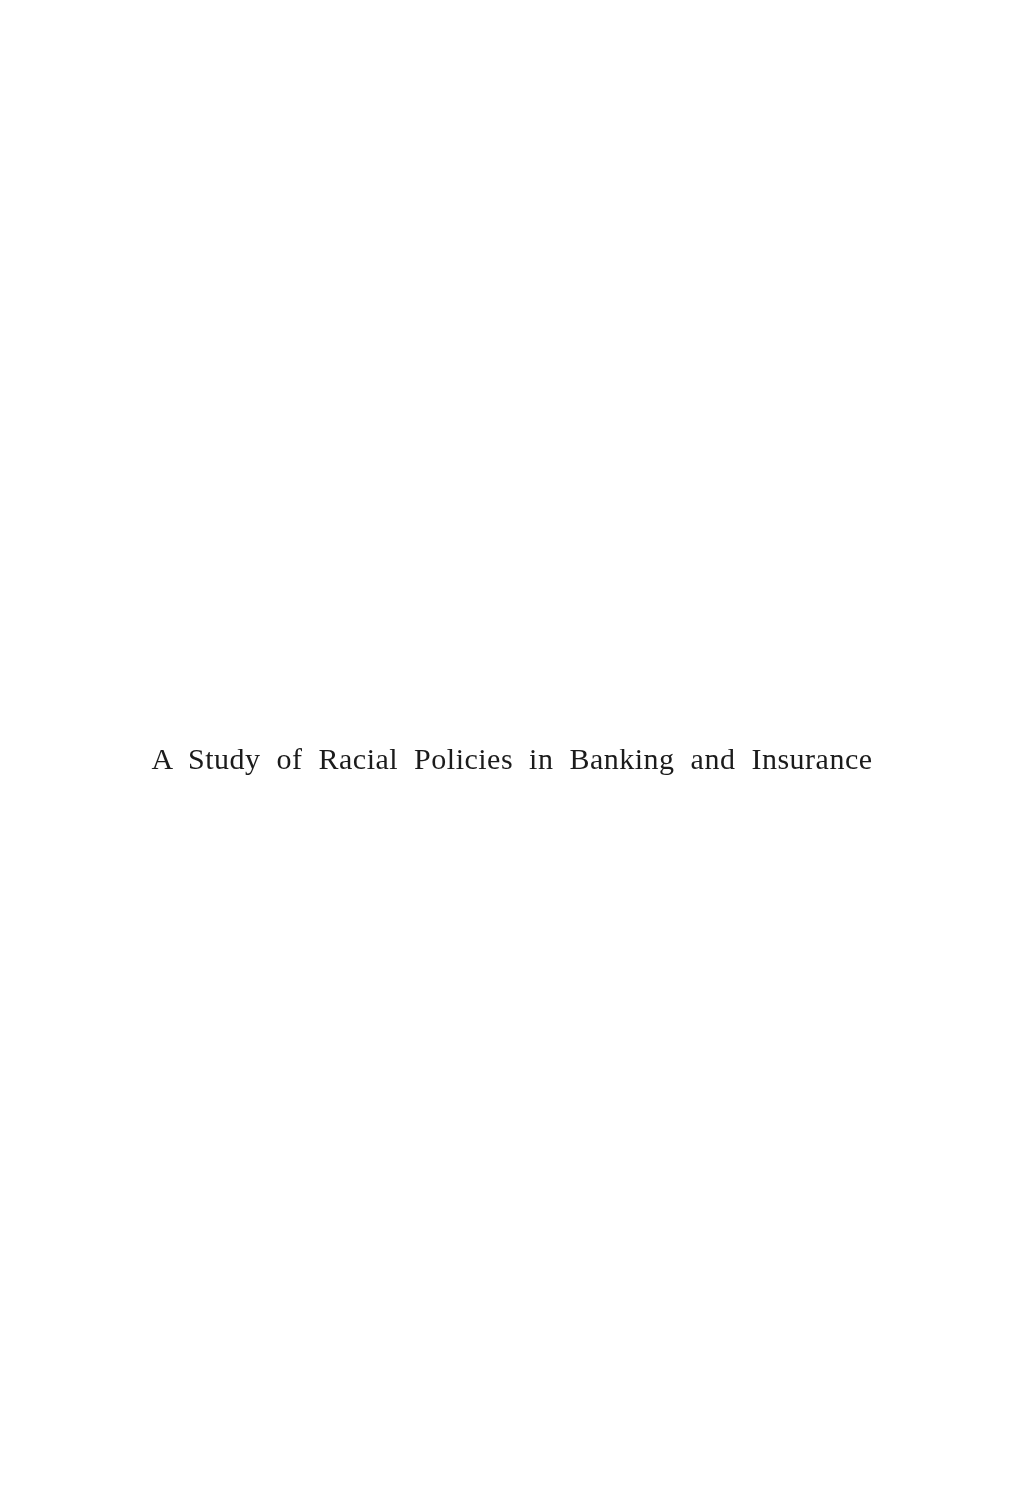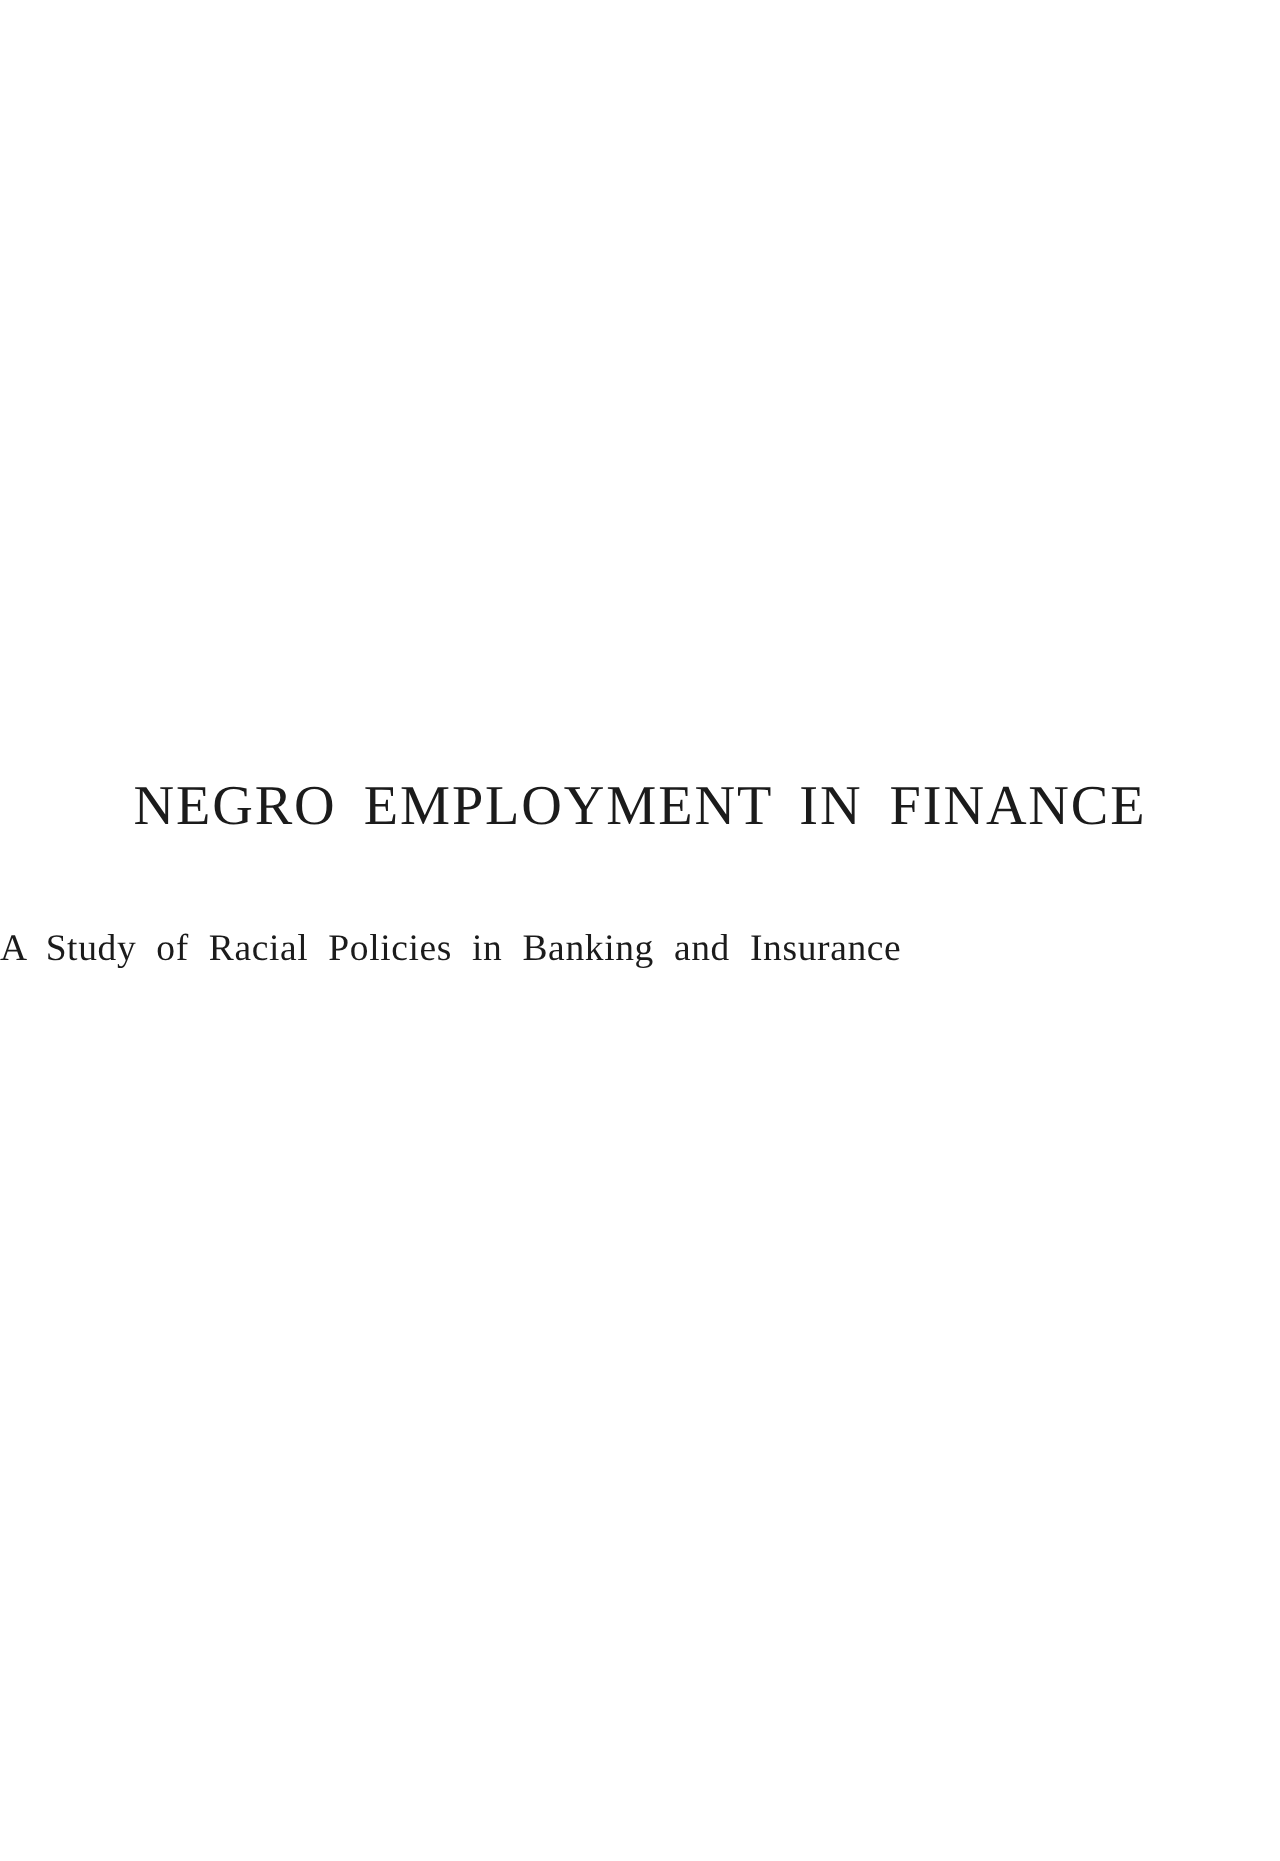--- a/index.html
+++ b/index.html
@@ -31,28 +31,28 @@
     letter-spacing: 1.5px;
     word-spacing: 9px;
     color: #1b1b1b;
     white-space: nowrap;
   }
   .book-subtitle {
     position: absolute;
     top: 744px;
     left: 0;
     width: 1024px;
+    text-align: center;
     font-size: 30px;
     line-height: 1;
     font-weight: 400;
     letter-spacing: 0.5px;
     word-spacing: 8px;
     color: #1b1b1b;
     white-space: nowrap;
   }
 </style>
 </head>
 <body>
 
 <div class="page">
-  <div class="book-title">NEGRO EMPLOYMENT IN FINANCE</div>
   <div class="book-subtitle">A Study of Racial Policies in Banking and Insurance</div>
 </div>
 
 </body></html>

